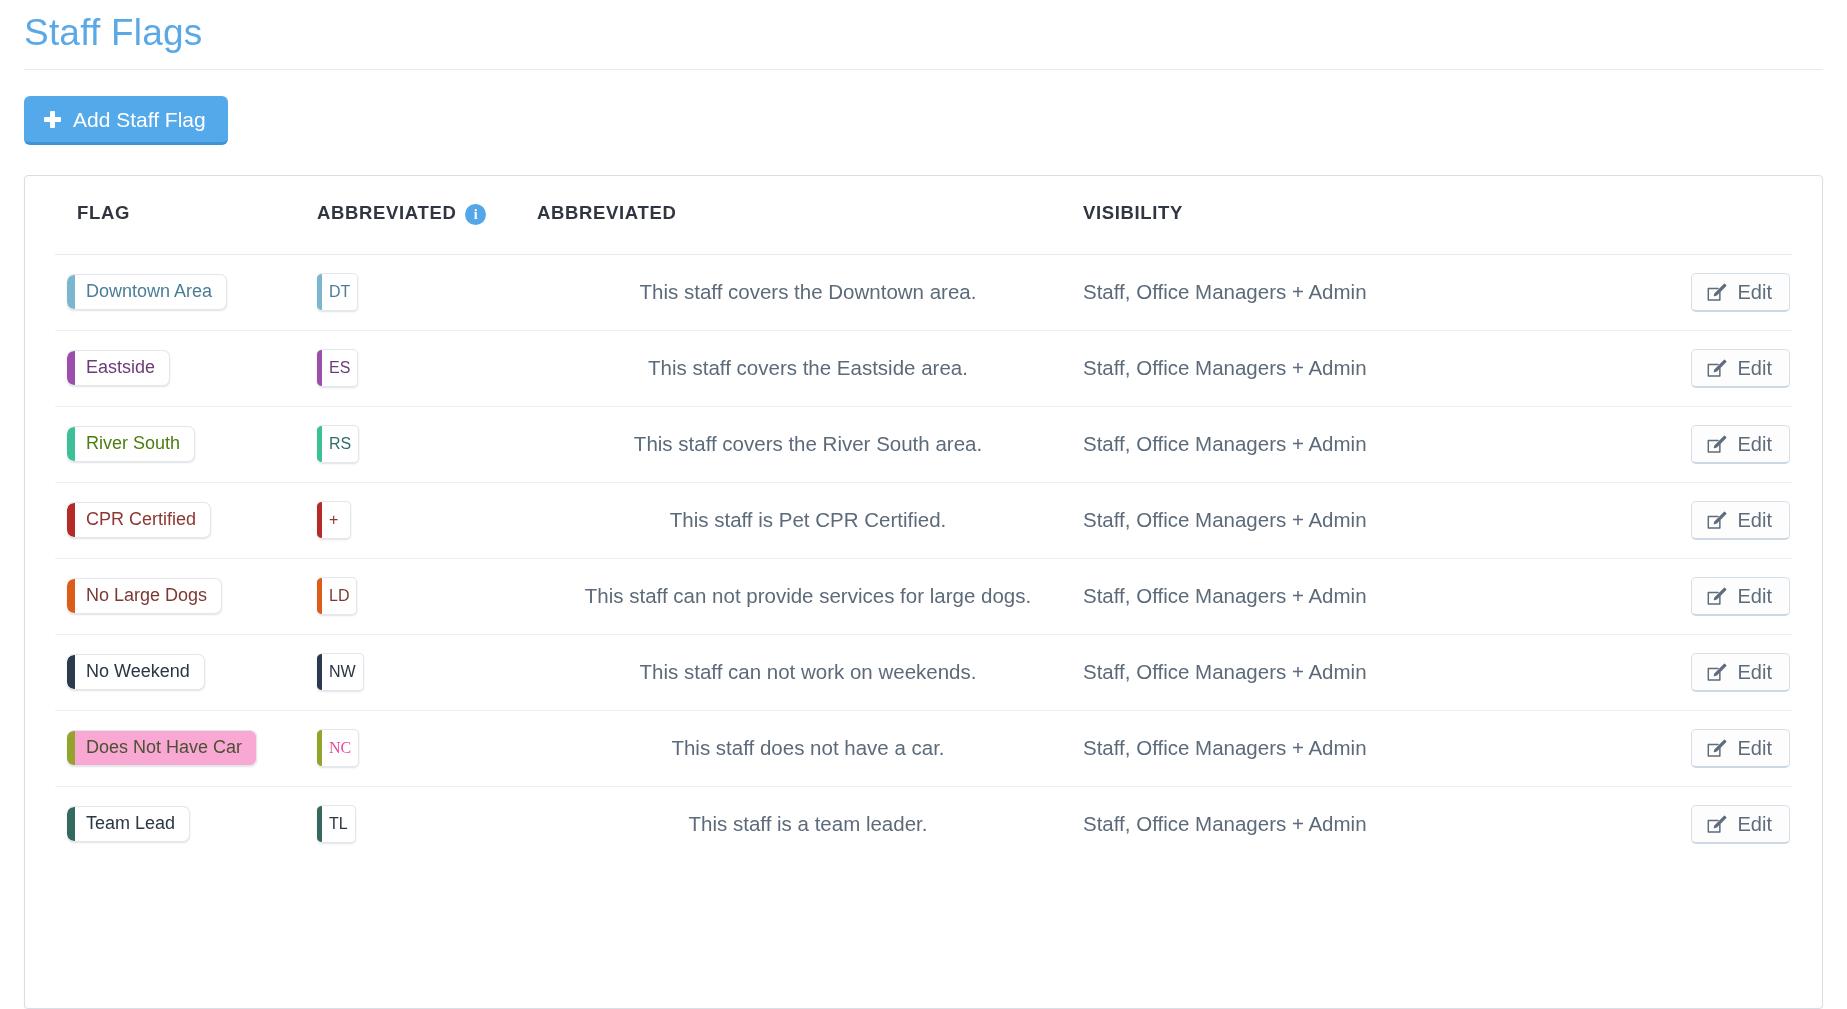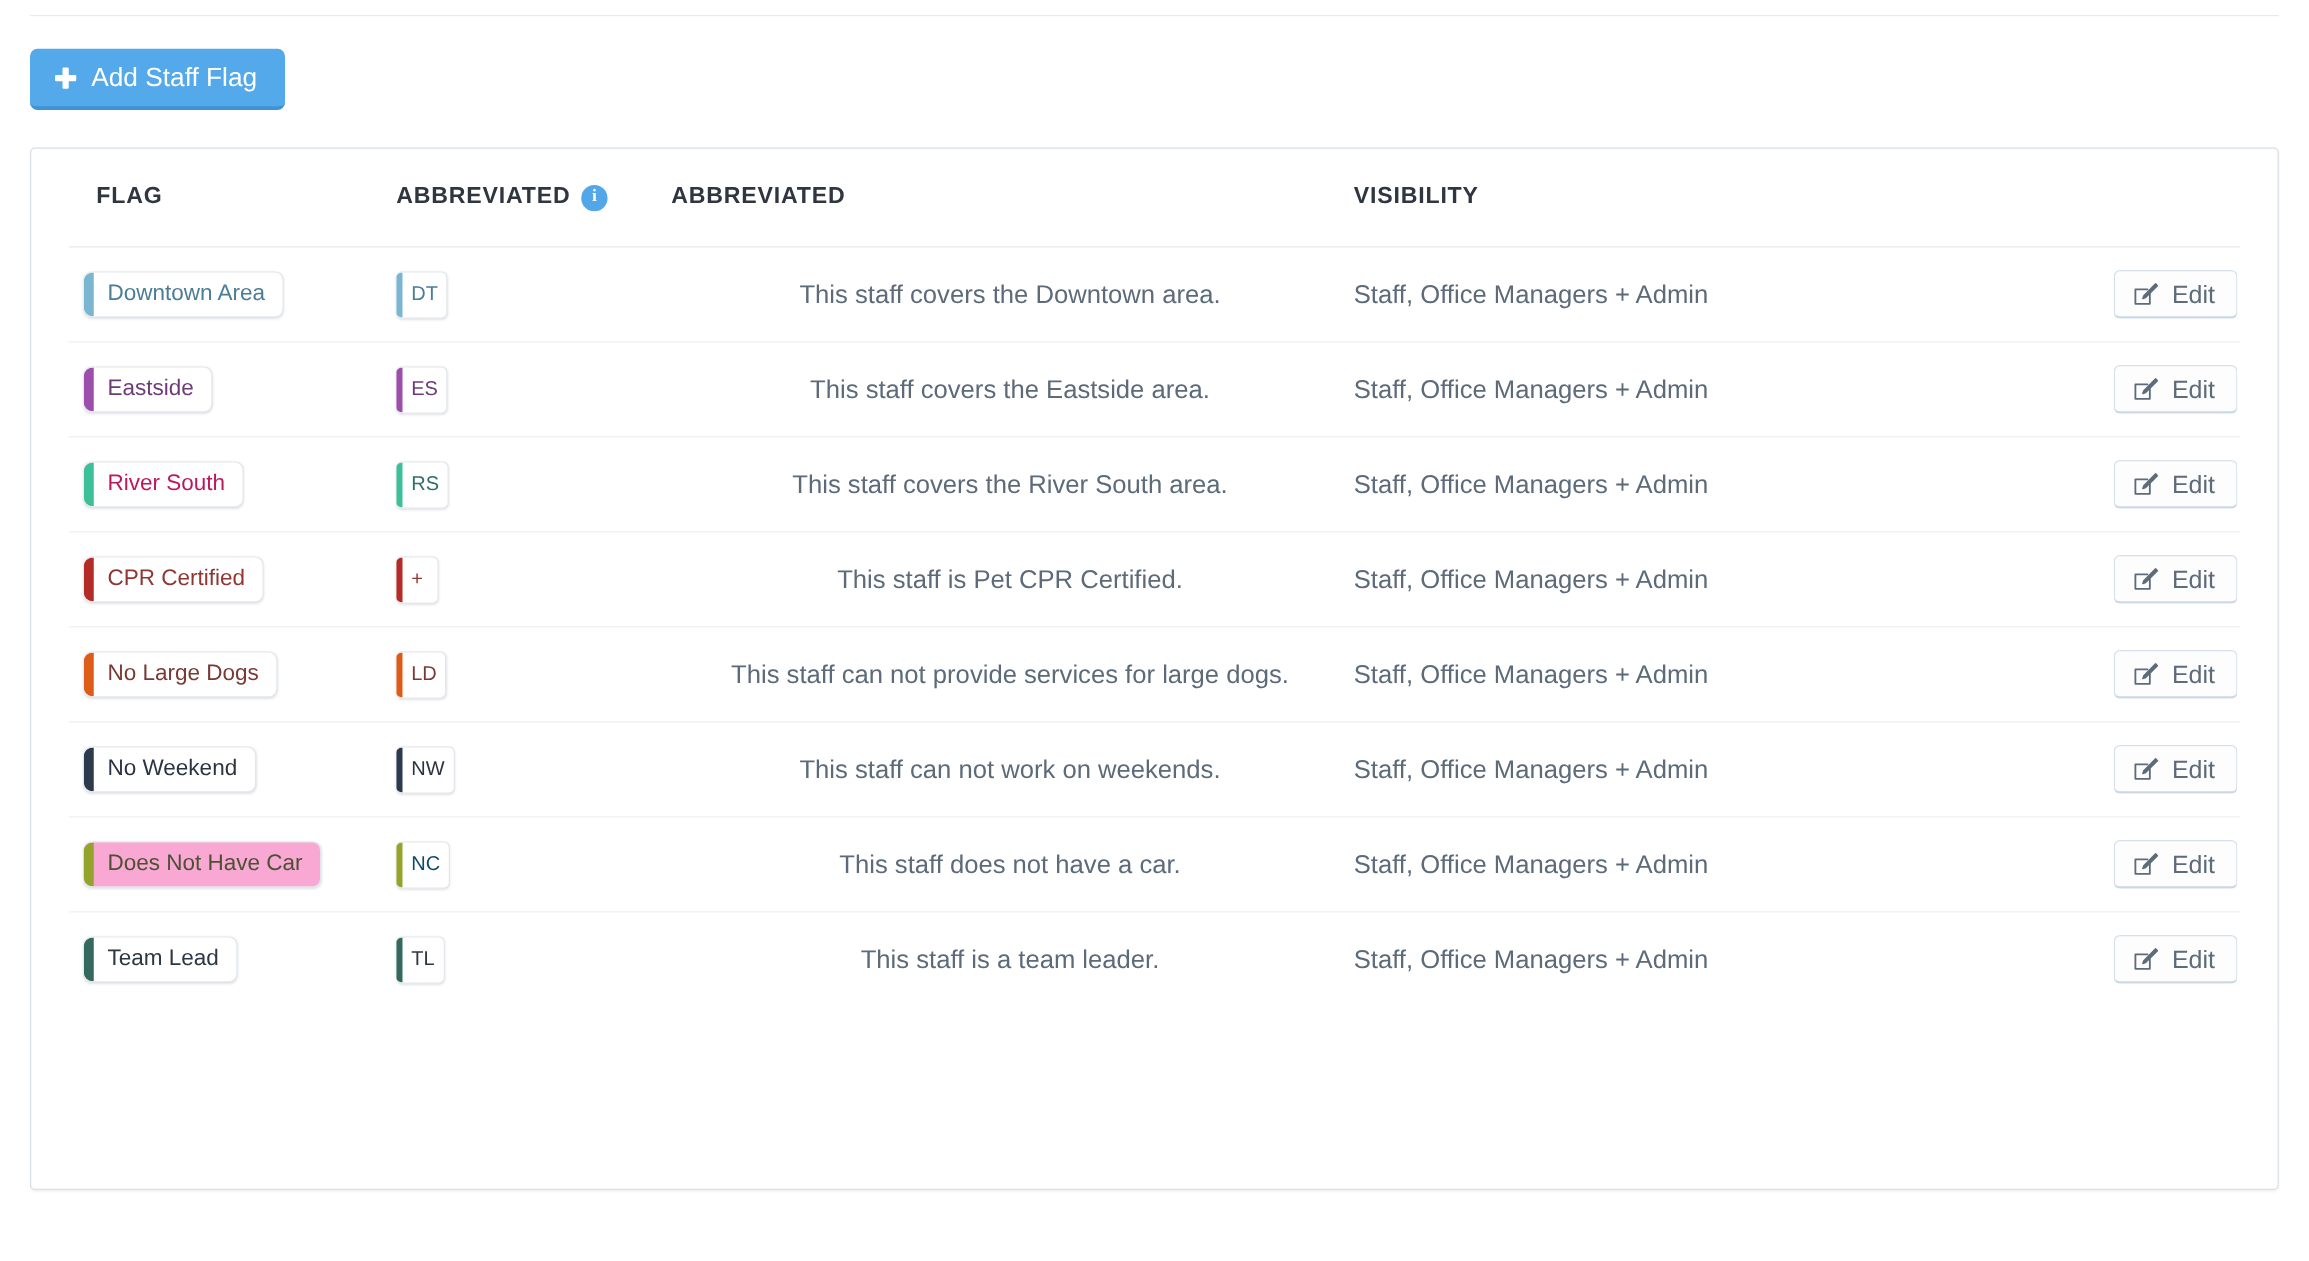--- a/index.html
+++ b/index.html
@@ -207,20 +207,21 @@
     cursor: pointer;
     white-space: nowrap;
     justify-content: center;
   }
   .btn-edit svg { display: block; flex: 0 0 auto; }
 </style>
 </head>
 <body>
 
 <div class="page-head">
+  <h1 class="page-title">Staff Flags</h1>
   <div class="title-rule"></div>
 </div>
 
 <div class="toolbar">
   <button class="btn-primary">
     <span class="plus-icon"></span>
     <span>Add Staff Flag</span>
   </button>
 </div>
 
@@ -285,21 +286,21 @@
                 <span>
                   <svg width="21" height="21" viewBox="0 0 20 20" fill="none" aria-hidden="true">
                     <path d="M2.2 6.2 H11.4 M2.2 6.2 V17.2 H13.2 V9.6" stroke="#5d6b7a" stroke-width="1.4" stroke-linecap="round" stroke-linejoin="round"></path>
                     <path d="M17.6 2.0 L19.0 3.4 L10.0 12.4 L7.9 13.1 L8.6 11.0 Z" fill="#5d6b7a" stroke="#5d6b7a" stroke-width="1.1" stroke-linejoin="round"></path>
                   </svg>
                 </span>
                 <span>Edit</span>
               </button></td>
           </tr>
           <tr>
-            <td class="td-flag"><span class="flag-pill" style="--c: #3dbf98; color: #be185d; background: rgb(255, 255, 255);">
+            <td class="td-flag"><span class="flag-pill" style="--c: #3dbf98; color: #4d7c0f; background: rgb(255, 255, 255);">
                 <span class="pill-label">River South</span>
                 <span style="position: absolute; left: 0px; top: 0px; bottom: 0px; width: 8px; border-radius: 7px 0px 0px 7px; background: rgb(61, 191, 152);"></span>
               </span></td>
             <td class="td-abbr"><span class="abbr-chip" style="color: rgb(47, 111, 107);">
                 <span>RS</span>
                 <span style="position: absolute; left: 0px; top: 0px; bottom: 0px; width: 5px; background: rgb(61, 191, 152);"></span>
               </span></td>
             <td class="td-desc">This staff covers the River South area.</td>
             <td class="td-vis">Staff, Office Managers + Admin</td>
             <td class="td-act"><button class="btn-edit">
@@ -373,21 +374,21 @@
                   </svg>
                 </span>
                 <span>Edit</span>
               </button></td>
           </tr>
           <tr>
             <td class="td-flag"><span class="flag-pill" style="--c: #93a32c; color: rgb(77, 81, 51); background: #f9a8d4;">
                 <span class="pill-label">Does Not Have Car</span>
                 <span style="position: absolute; left: 0px; top: 0px; bottom: 0px; width: 8px; border-radius: 7px 0px 0px 7px; background: rgb(147, 163, 44);"></span>
               </span></td>
-            <td class="td-abbr"><span class="abbr-chip" style="color: #0c4a6e;">
+            <td class="td-abbr"><span class="abbr-chip" style="color: #ec4899; font-family: Liberation Serif, serif;">
                 <span>NC</span>
                 <span style="position: absolute; left: 0px; top: 0px; bottom: 0px; width: 5px; background: rgb(147, 163, 44);"></span>
               </span></td>
             <td class="td-desc">This staff does not have a car.</td>
             <td class="td-vis">Staff, Office Managers + Admin</td>
             <td class="td-act"><button class="btn-edit">
                 <span>
                   <svg width="21" height="21" viewBox="0 0 20 20" fill="none" aria-hidden="true">
                     <path d="M2.2 6.2 H11.4 M2.2 6.2 V17.2 H13.2 V9.6" stroke="#5d6b7a" stroke-width="1.4" stroke-linecap="round" stroke-linejoin="round"></path>
                     <path d="M17.6 2.0 L19.0 3.4 L10.0 12.4 L7.9 13.1 L8.6 11.0 Z" fill="#5d6b7a" stroke="#5d6b7a" stroke-width="1.1" stroke-linejoin="round"></path>

